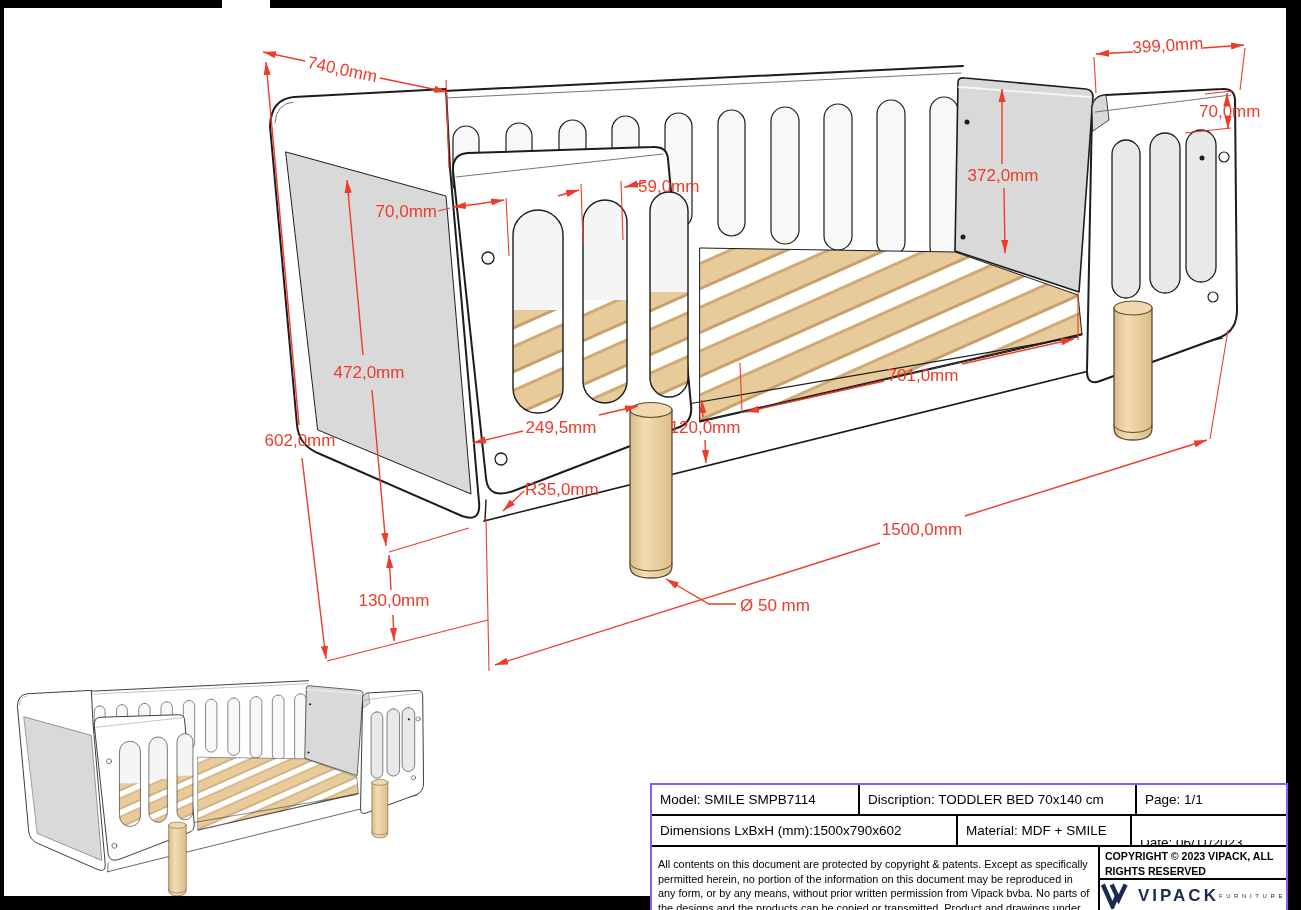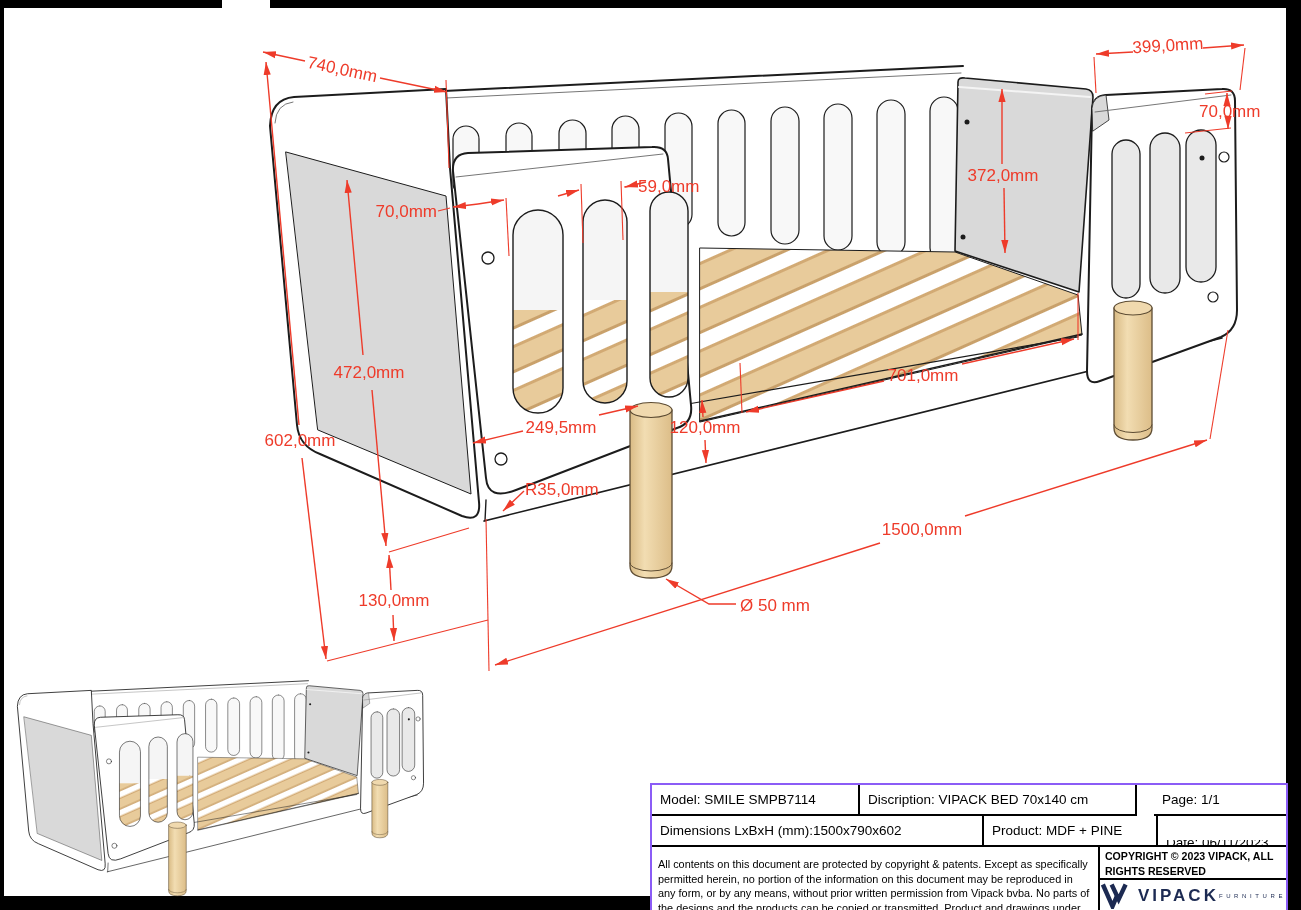--- a/index.html
+++ b/index.html
@@ -227,32 +227,32 @@
       <text x="740" y="611">Ø 50 mm</text>
     </g>
   </svg>
 
   <div id="tblock">
     <div class="tb-row r12">
       <div class="tb-cell" style="width:208px;">
         <span>Model: SMILE SMPB7114</span>
       </div>
       <div class="tb-cell" style="width:277px;">
-        <span>Discription: VIPACK BED 70x140 cm</span>
-      </div>
-      <div class="tb-cell last" style="flex:1;margin-left:17px;">
+        <span>Discription: TODDLER BED 70x140 cm</span>
+      </div>
+      <div class="tb-cell last" style="flex:1;">
         <span>Page: 1/1</span>
       </div>
     </div>
     <div class="tb-row r12">
-      <div class="tb-cell" style="width:332px;">
+      <div class="tb-cell" style="width:306px;">
         <span>Dimensions LxBxH (mm):1500x790x602</span>
       </div>
       <div class="tb-cell" style="width:174px;">
-        <span>Product: MDF + PINE</span>
+        <span>Material: MDF + SMILE</span>
       </div>
       <div class="tb-cell last" style="flex:1;margin-top:24px;">
         <span>Date: 06/11/2023</span>
       </div>
     </div>
     <div class="tb-row" style="flex:1;height:63px;">
       <div class="copy-par" style="width:494px;">All contents on this document are protected by copyright &amp; patents. Except as specifically permitted herein, no portion of the information on this document may be reproduced in any form, or by any means, without prior written permission from Vipack bvba. No parts of the designs and the products can be copied or transmitted. Product and drawings under Patent and Copyright.</div>
       <div style="flex:1;display:flex;flex-direction:column;">
         <div class="copy-note" style="height:33px;">COPYRIGHT  © 2023 VIPACK, ALL RIGHTS RESERVED</div>
         <div class="logo-cell" style="flex:1;">

